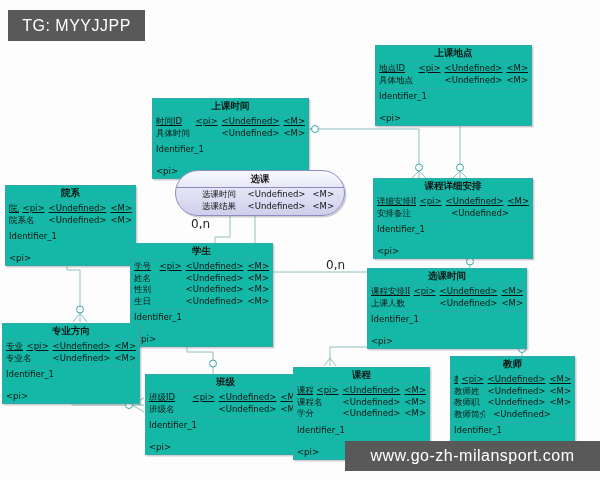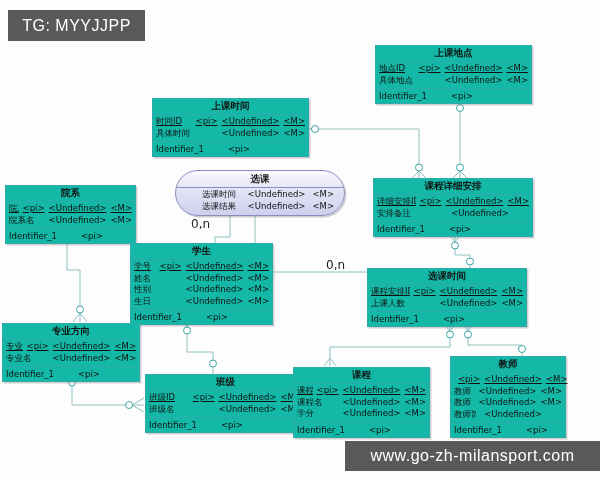--- a/index.html
+++ b/index.html
@@ -19,21 +19,21 @@
     white-space:nowrap; overflow:hidden;
   }
   .e-rows{padding:1px 3px 2px 3px;}
   .e-row{display:flex; gap:4px; line-height:11.5px; white-space:nowrap;}
   .c-name{flex:1; min-width:0; overflow:hidden;}
   .c-pi,.c-type,.c-m{flex:0 0 auto;}
   .c-m{min-width:16px; text-align:right;}
   .e-row.pk span{text-decoration:underline;}
   .e-id{
     border-top:1px solid #2fa9a9; padding:2px 17px 1px 3px;
-    display:flex; gap:24px; line-height:11px; white-space:nowrap;
+    display:flex; gap:11px; line-height:11px; white-space:nowrap;flex-direction:column;
   }
   .assoc{
     position:absolute; left:175px; top:170px; width:170px; height:46px;
     border:1px solid #8c8cc2; border-radius:23px;
     background:linear-gradient(180deg,#f9f9ff 0%,#e3e3f6 45%,#cfcfec 100%);
     box-shadow:1.5px 1.5px 0 rgba(120,120,120,.35);
     font-size:8.5px; color:#111; box-sizing:border-box; overflow:hidden;
   }
   .a-title{
     text-align:center; font-weight:bold; font-size:9.5px;
@@ -344,21 +344,21 @@
         <span class="c-type">&lt;Undefined&gt;</span>
         <span class="c-m">&lt;M&gt;</span>
       </div>
     </div>
     <div class="e-id">
       <span>Identifier_1</span>
       <span>&lt;pi&gt;</span>
     </div>
   </div>
 
-  <div class="entity" style="left:450px;top:356px;width:116px;">
+  <div class="entity" style="left:450px;top:356px;width:125px;">
     <div class="e-title">教师</div>
     <div class="e-rows">
       <div class="e-row pk">
         <span class="c-name">教师工号</span>
         <span class="c-pi">&lt;pi&gt;</span>
         <span class="c-type">&lt;Undefined&gt;</span>
         <span class="c-m">&lt;M&gt;</span>
       </div>
       <div class="e-row">
         <span class="c-name">教师姓名</span>

